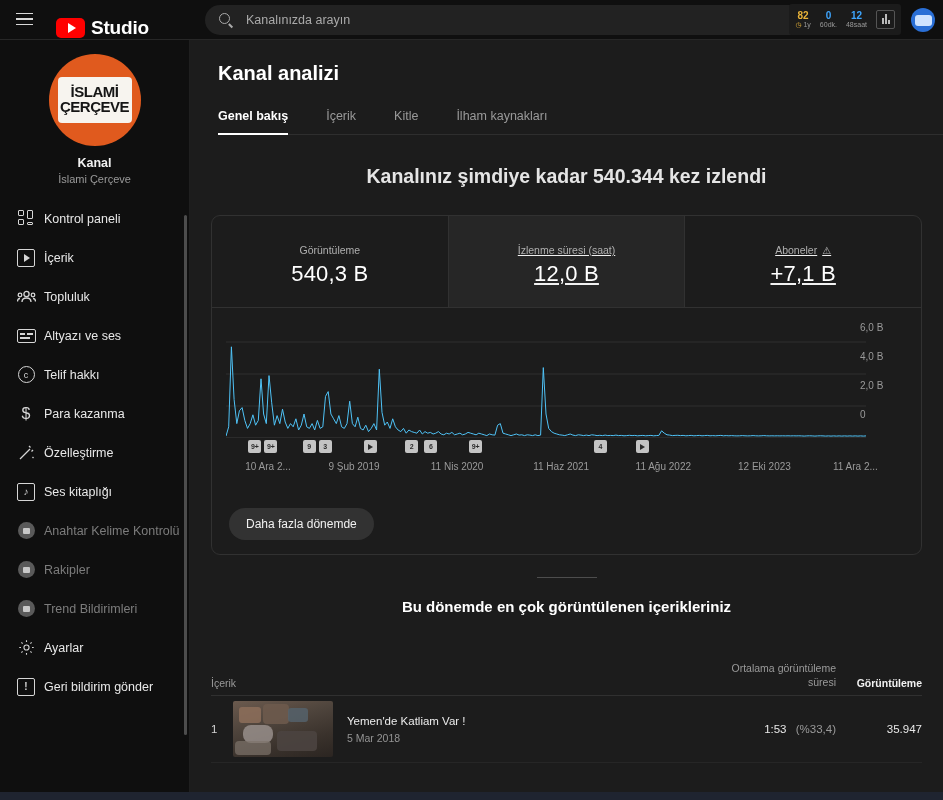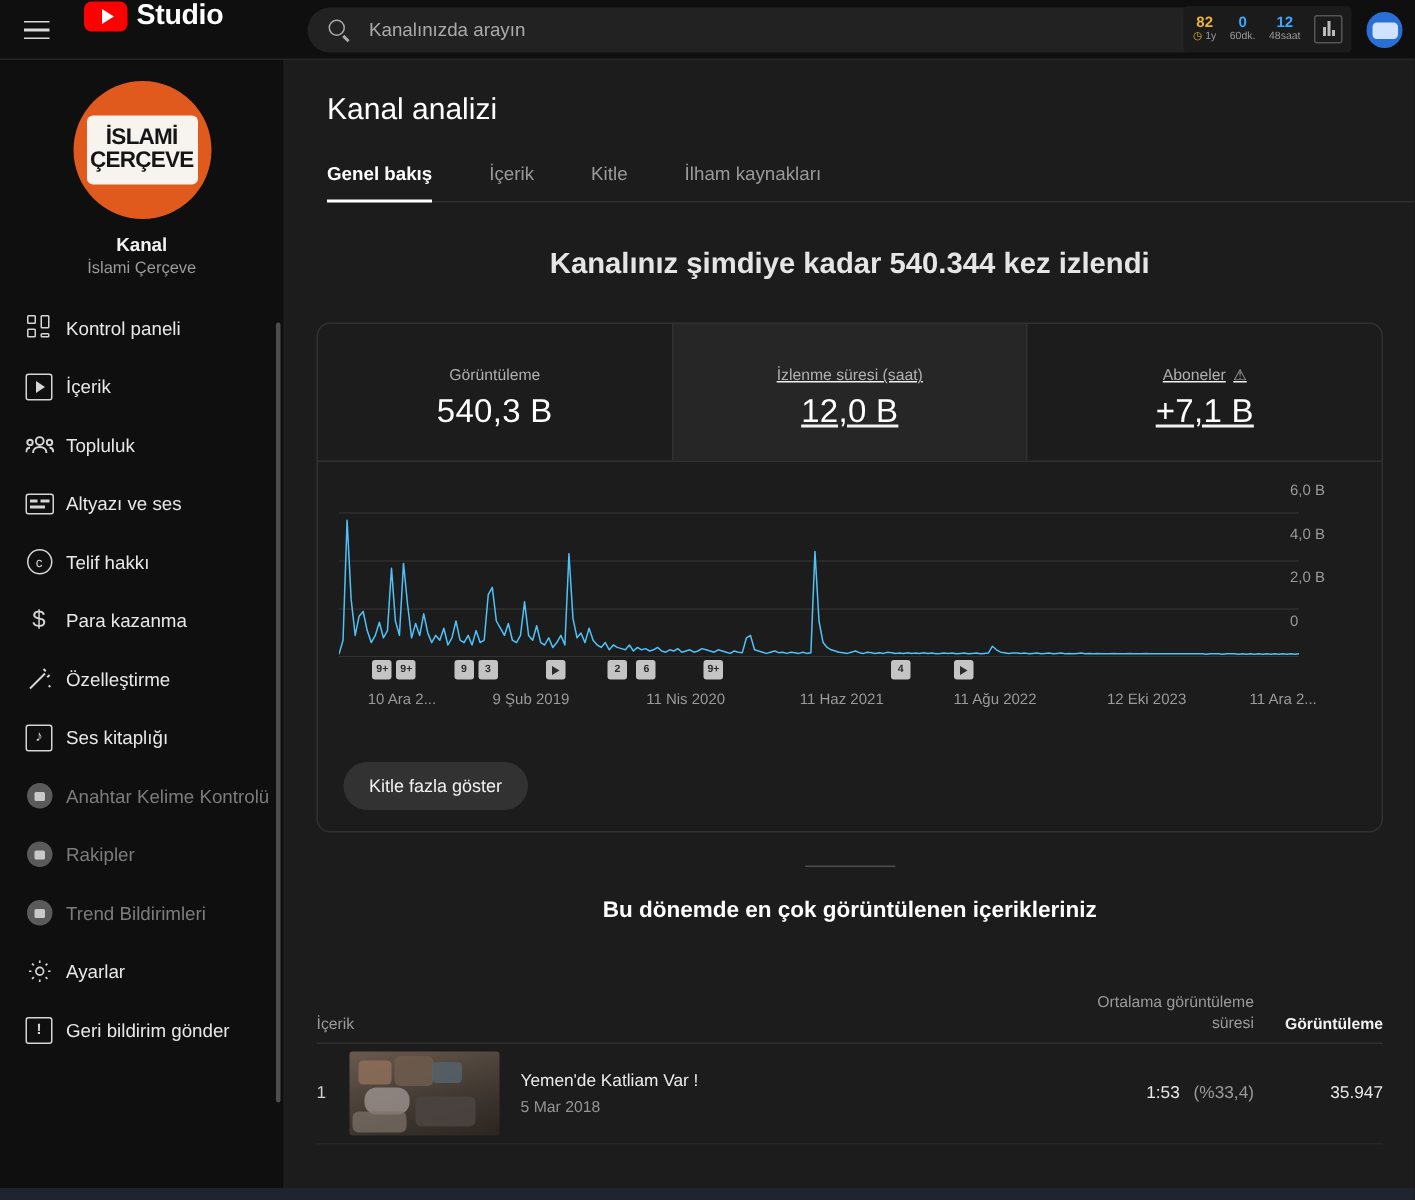--- a/index.html
+++ b/index.html
@@ -9,21 +9,21 @@
     font-family: "Liberation Sans", sans-serif;
     color: #f1f1f1;
     overflow: hidden;
   }
 
   
   #topbar {
     position: absolute; top: 0; left: 0; width: 943px; height: 40px;
     background: #0f0f0f;
     border-bottom: 1px solid #272727;
-    display: flex; align-items: flex-start;
+    display: flex; align-items: flex-end;
   }
   #hamburger {
     width: 40px; height: 40px; margin-left: 4px;
     display: flex; flex-direction: column; justify-content: center; align-items: center; gap: 4px;
     cursor: pointer;
   }
   #hamburger span { display:block; width: 17px; height: 1.5px; background: #d9d9d9; }
   #brand { display: flex; align-items: center; gap: 6px; margin-left: 12px; cursor: pointer; }
   #yt-logo {
     width: 29px; height: 20px; background: #ff0000; border-radius: 5px;
@@ -122,21 +122,21 @@
   #side-scroll {
     position:absolute; right: 2px; top: 175px; width: 3px; height: 520px;
     background: #4d4d4d; border-radius: 2px;
   }
 
   
   #main {
     position: absolute; left: 190px; top: 40px; width: 753px; height: 760px;
     background: #1c1c1c; overflow: hidden;
   }
-  #page-title { margin: 22px 0 0 28px; font-size: 20px; font-weight: normal; color: #fff; }
+  #page-title { margin: 22px 0 0 28px; font-size: 20px; font-weight: bold; color: #fff; }
   #tabs { margin: 18px 0 0 28px; display:flex; gap: 0; border-bottom: 1px solid #2e2e2e; }
   .tab {
     padding: 6px 0 11px 0; margin-right: 38px; font-size: 12.5px; color: #9a9a9a; cursor: pointer;
     position: relative;
   }
   .tab.active { color: #fff; font-weight: bold; }
   .tab.active::after {
     content:""; position:absolute; left:0; right:0; bottom:-1px; height:2px; background:#fff;
   }
 
@@ -463,21 +463,21 @@
           <div class="xlab" style="left: 19.2px;">10 Ara 2...</div>
           <div class="xlab" style="left: 102.4px;">9 Şub 2019</div>
           <div class="xlab" style="left: 204.8px;">11 Nis 2020</div>
           <div class="xlab" style="left: 307.2px;">11 Haz 2021</div>
           <div class="xlab" style="left: 409.6px;">11 Ağu 2022</div>
           <div class="xlab" style="left: 512px;">12 Eki 2023</div>
           <div class="xlab" style="left: 607px;">11 Ara 2...</div>
         </div>
     </div>
 
-    <button id="show-more">Kitle fazla göster</button>
+    <button id="show-more">Daha fazla dönemde</button>
   </div>
 
   <div id="divider"></div>
 
   <div id="table-title">Bu dönemde en çok görüntülenen içerikleriniz</div>
 
   <div id="tbl">
     <div id="thead">
       <div class="th icerik">İçerik</div>
       <div class="th avg">Ortalama görüntüleme süresi</div>

